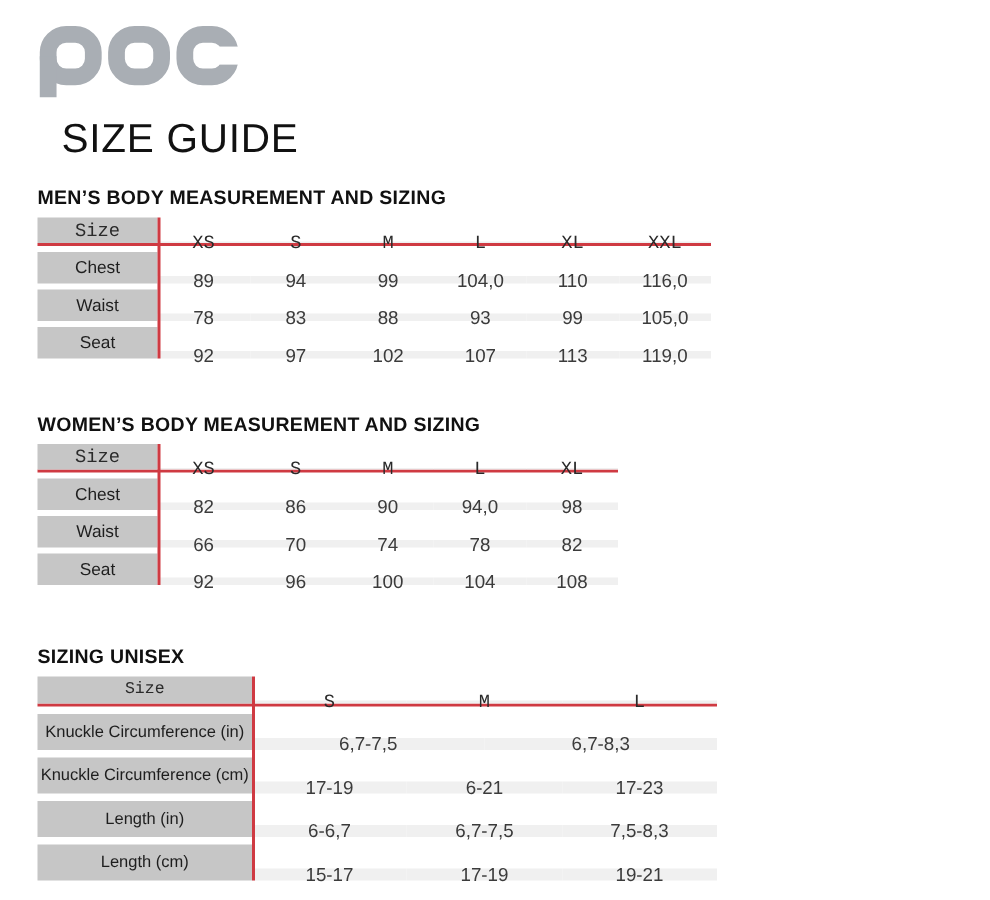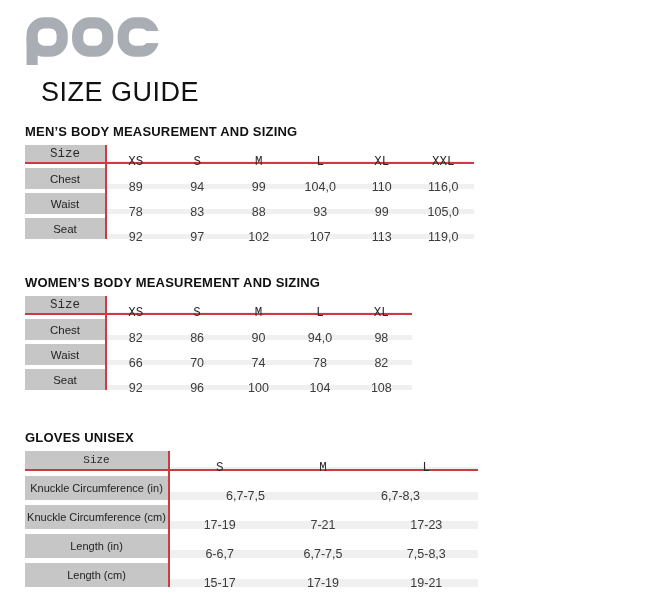--- a/index.html
+++ b/index.html
@@ -157,37 +157,37 @@
           <div class="cell val">96</div>
           <div class="cell val">100</div>
           <div class="cell val">104</div>
           <div class="cell val">108</div>
         </div>
         <div class="vline"></div>
       </div>
   </section>
 
   <section id="sec2">
-    <h2>GLOVES UNISEX</h2>
+    <h2>SIZING UNISEX</h2>
     <div id="tbl2" class="tbl gloves-tbl">
         <div class="trow thead">
           <div class="cell label">Size</div>
           <div class="cell val">S</div>
           <div class="cell val">M</div>
           <div class="cell val">L</div>
         </div>
         <div class="trow">
           <div class="cell label">Knuckle Circumference (in)</div>
           <div class="cell val">6,7-7,5</div>
           <div class="cell val">6,7-8,3</div>
         </div>
         <div class="trow">
           <div class="cell label">Knuckle Circumference (cm)</div>
           <div class="cell val">17-19</div>
-          <div class="cell val">7-21</div>
+          <div class="cell val">6-21</div>
           <div class="cell val">17-23</div>
         </div>
         <div class="trow">
           <div class="cell label">Length (in)</div>
           <div class="cell val">6-6,7</div>
           <div class="cell val">6,7-7,5</div>
           <div class="cell val">7,5-8,3</div>
         </div>
         <div class="trow">
           <div class="cell label">Length (cm)</div>

